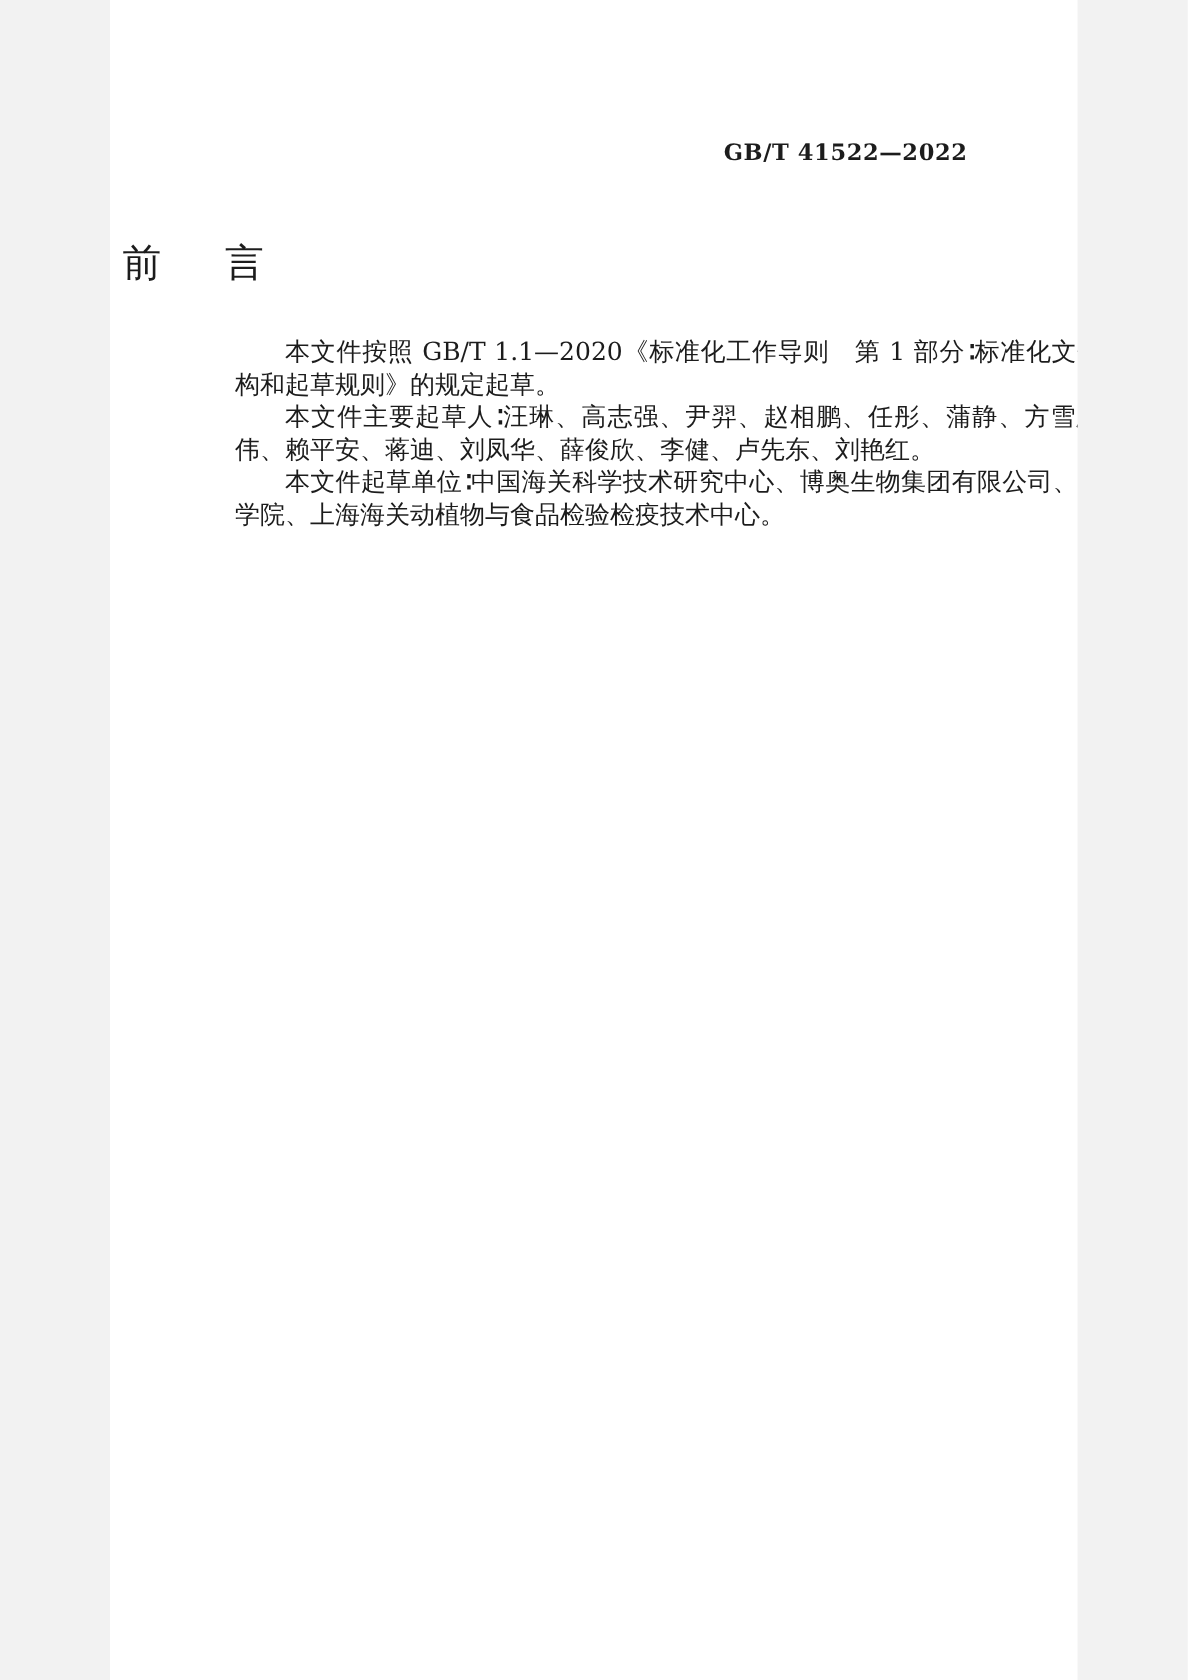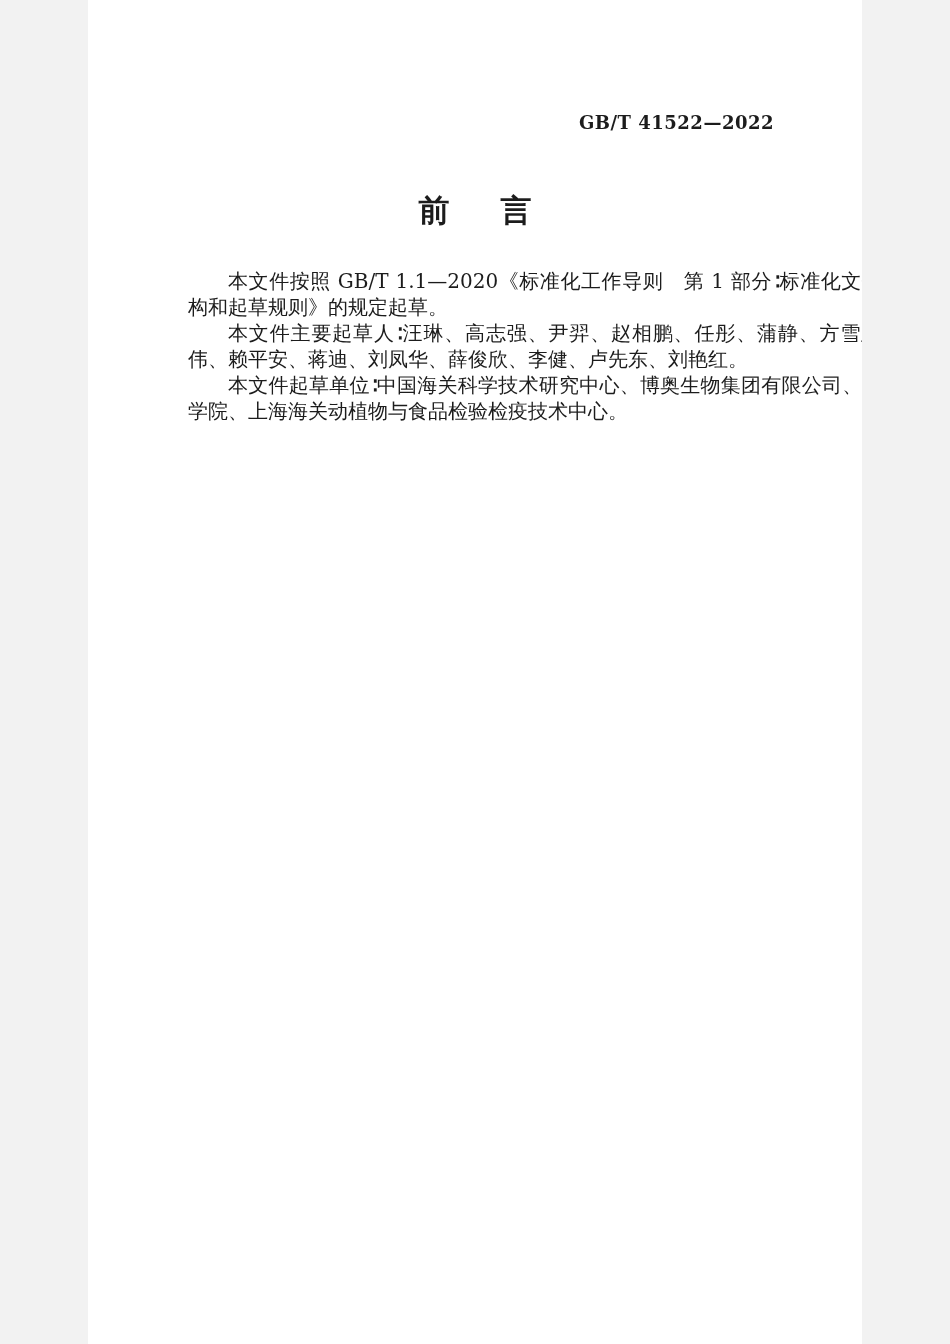--- a/index.html
+++ b/index.html
@@ -21,23 +21,22 @@
     font-size: 18px;
     font-weight: bold;
     letter-spacing: 0.5px;
     white-space: nowrap;
   }
   .doc-title {
     position: absolute;
     top: 190px;
     left: 0;
     width: 100%;
-    text-align: center;
     font-size: 31px;
-    font-weight: bold;
+    font-weight: normal;
     letter-spacing: 10px;
     text-indent: 10px;
     white-space: nowrap;
   }
   .doc-body {
     position: absolute;
     top: 268px;
     left: 100px;
     width: 735px;
     font-size: 20px;

